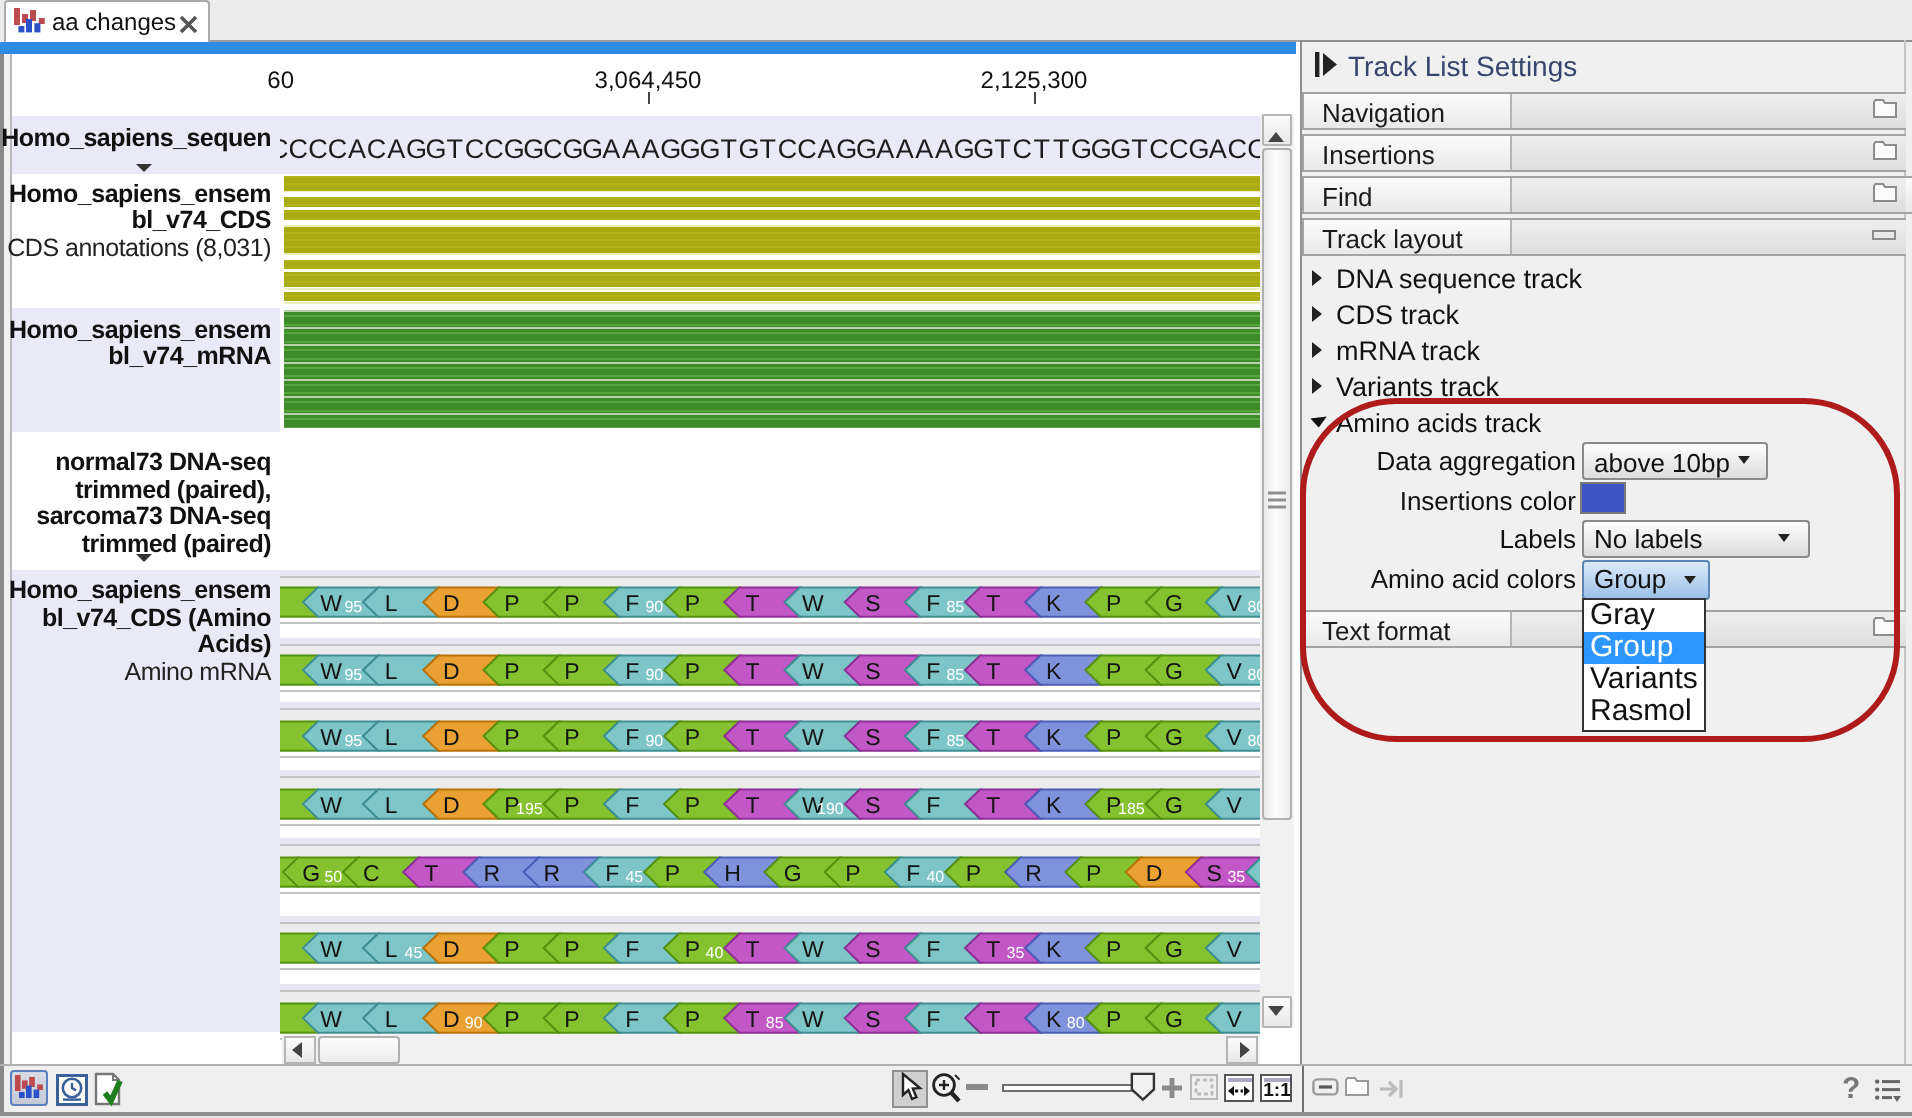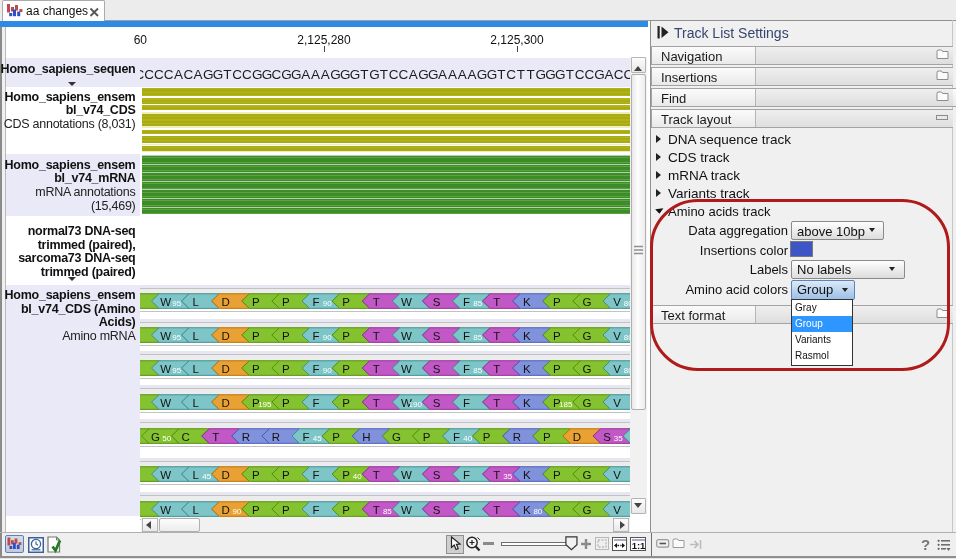--- a/index.html
+++ b/index.html
@@ -29,34 +29,34 @@
 <svg class="abs" style="left:88.5px;top:6.5px;" width="11" height="11">
     <path d="M1.5 1.5 L9 9 M9 1.5 L1.5 9" stroke="#555" stroke-width="1.8"></path>
   </svg>
 <div class="abs" style="left:0;top:21px;width:648px;height:5.5px;background:#2E8BE4;"></div>
 <div class="abs" style="left:0;top:26.5px;width:2px;height:530px;background:#8a8a8a;"></div>
 <div class="abs" style="left:2px;top:26.5px;width:4px;height:505px;background:#F0F0F0;border-right:1px solid #B9B9B9;box-sizing:border-box;"></div>
 <div class="abs" style="left:6px;top:58px;width:624px;height:29px;background:#E9E9F7;"></div>
 <div class="abs" style="left:6px;top:154px;width:134px;height:62px;background:#E9E9F7;"></div>
 <div class="abs" style="left:6px;top:285px;width:134px;height:231px;background:#E9E9F7;"></div>
 <div class="rlab" style="left:129px;top:33px;width:18px;">60</div>
-<div class="rlab" style="left:269px;top:33px;width:110px;text-align:center;">2,125,280</div>
+<div class="rlab" style="left:269px;top:33px;width:110px;text-align:center;">3,064,450</div>
 <div class="rlab" style="left:462px;top:33px;width:110px;text-align:center;">2,125,300</div>
 <div class="abs" style="left:323.5px;top:46px;width:1.4px;height:6px;background:#444;"></div>
 <div class="abs" style="left:516.5px;top:46px;width:1.4px;height:6px;background:#444;"></div>
 <div class="abs" style="left:140px;top:58px;width:490px;height:29px;overflow:hidden;">
     <div style="position:absolute;left:-5.5px;top:8.5px;font-size:13.5px;color:#1c1c1c;white-space:nowrap;"><span style="display:inline-block;width:9.79px;text-align:center;">C</span><span style="display:inline-block;width:9.79px;text-align:center;">C</span><span style="display:inline-block;width:9.79px;text-align:center;">C</span><span style="display:inline-block;width:9.79px;text-align:center;">C</span><span style="display:inline-block;width:9.79px;text-align:center;">A</span><span style="display:inline-block;width:9.79px;text-align:center;">C</span><span style="display:inline-block;width:9.79px;text-align:center;">A</span><span style="display:inline-block;width:9.79px;text-align:center;">G</span><span style="display:inline-block;width:9.79px;text-align:center;">G</span><span style="display:inline-block;width:9.79px;text-align:center;">T</span><span style="display:inline-block;width:9.79px;text-align:center;">C</span><span style="display:inline-block;width:9.79px;text-align:center;">C</span><span style="display:inline-block;width:9.79px;text-align:center;">G</span><span style="display:inline-block;width:9.79px;text-align:center;">G</span><span style="display:inline-block;width:9.79px;text-align:center;">C</span><span style="display:inline-block;width:9.79px;text-align:center;">G</span><span style="display:inline-block;width:9.79px;text-align:center;">G</span><span style="display:inline-block;width:9.79px;text-align:center;">A</span><span style="display:inline-block;width:9.79px;text-align:center;">A</span><span style="display:inline-block;width:9.79px;text-align:center;">A</span><span style="display:inline-block;width:9.79px;text-align:center;">G</span><span style="display:inline-block;width:9.79px;text-align:center;">G</span><span style="display:inline-block;width:9.79px;text-align:center;">G</span><span style="display:inline-block;width:9.79px;text-align:center;">T</span><span style="display:inline-block;width:9.79px;text-align:center;">G</span><span style="display:inline-block;width:9.79px;text-align:center;">T</span><span style="display:inline-block;width:9.79px;text-align:center;">C</span><span style="display:inline-block;width:9.79px;text-align:center;">C</span><span style="display:inline-block;width:9.79px;text-align:center;">A</span><span style="display:inline-block;width:9.79px;text-align:center;">G</span><span style="display:inline-block;width:9.79px;text-align:center;">G</span><span style="display:inline-block;width:9.79px;text-align:center;">A</span><span style="display:inline-block;width:9.79px;text-align:center;">A</span><span style="display:inline-block;width:9.79px;text-align:center;">A</span><span style="display:inline-block;width:9.79px;text-align:center;">A</span><span style="display:inline-block;width:9.79px;text-align:center;">G</span><span style="display:inline-block;width:9.79px;text-align:center;">G</span><span style="display:inline-block;width:9.79px;text-align:center;">T</span><span style="display:inline-block;width:9.79px;text-align:center;">C</span><span style="display:inline-block;width:9.79px;text-align:center;">T</span><span style="display:inline-block;width:9.79px;text-align:center;">T</span><span style="display:inline-block;width:9.79px;text-align:center;">G</span><span style="display:inline-block;width:9.79px;text-align:center;">G</span><span style="display:inline-block;width:9.79px;text-align:center;">G</span><span style="display:inline-block;width:9.79px;text-align:center;">T</span><span style="display:inline-block;width:9.79px;text-align:center;">C</span><span style="display:inline-block;width:9.79px;text-align:center;">C</span><span style="display:inline-block;width:9.79px;text-align:center;">G</span><span style="display:inline-block;width:9.79px;text-align:center;">A</span><span style="display:inline-block;width:9.79px;text-align:center;">C</span><span style="display:inline-block;width:9.79px;text-align:center;">C</span></div>
   </div>
 <div class="lab" style="top:63px;font-weight:bold;">Homo_sapiens_sequen</div>
 <div class="tri" style="left:68px;top:81.5px;border-left:4.5px solid transparent;border-right:4.5px solid transparent;border-top:4.5px solid #333;"></div>
 <div class="abs" style="left:142px;top:88px;width:488px;height:64.8px;background-image:repeating-linear-gradient(180deg,rgba(200,200,30,0.30) 0 1px,rgba(0,0,0,0) 1px 3.5px),linear-gradient(180deg,#A9AB15 0.0px 7.5px,rgba(0,0,0,0) 7.5px 10.3px,#A9AB15 10.3px 15.7px,rgba(0,0,0,0) 15.7px 16.8px,#A9AB15 16.8px 22.2px,rgba(0,0,0,0) 22.2px 25.7px,#A9AB15 25.7px 38.4px,rgba(0,0,0,0) 38.4px 41.9px,#A9AB15 41.9px 46.5px,rgba(0,0,0,0) 46.5px 48.1px,#A9AB15 48.1px 55.4px,rgba(0,0,0,0) 55.4px 58.1px,#A9AB15 58.1px 62.7px,rgba(0,0,0,0) 62.7px 64.8px);"></div>
 <div class="lab" style="top:90.5px;"><b>Homo_sapiens_ensem<br>bl_v74_CDS</b><br><span style="color:#222;">CDS annotations (8,031)</span></div>
 <div class="abs" style="left:142px;top:155px;width:488px;height:59px;background:#3D8C29;"></div>
 <div class="abs" style="left:142px;top:155px;width:488px;height:59px;background-image:repeating-linear-gradient(180deg,rgba(222,232,215,0.75) 0 1px,rgba(0,0,0,0) 1px 8.6px),repeating-linear-gradient(180deg,rgba(110,185,80,0.55) 2.5px 3.5px,rgba(0,0,0,0) 3.5px 6.8px);"></div>
-<div class="lab" style="top:158.5px;"><b>Homo_sapiens_ensem<br>bl_v74_mRNA</b><br><span style="color:#222;">mRNA annotations<br>(15,469)</span></div>
+<div class="lab" style="top:158.5px;"><b>Homo_sapiens_ensem<br>bl_v74_mRNA</b><br></div>
 <div class="lab" style="top:225px;font-weight:bold;">normal73 DNA-seq<br>trimmed (paired),<br>sarcoma73 DNA-seq<br>trimmed (paired)</div>
 <div class="tri" style="left:68px;top:277px;border-left:4.5px solid transparent;border-right:4.5px solid transparent;border-top:4.5px solid #333;"></div>
 <div class="lab" style="top:289px;"><b>Homo_sapiens_ensem<br>bl_v74_CDS (Amino<br>Acids)</b><br><span style="color:#222;">Amino mRNA</span></div>
 <div class="abs" style="left:140px;top:284.5px;width:490px;height:3px;background:#E7E7F4;"></div>
 <div class="abs" style="left:140px;top:287.5px;width:490px;height:1px;background:#C2C2C2;"></div>
 <div class="abs" style="left:140px;top:288.5px;width:490px;height:5.5px;background:#ECECEC;"></div>
 <div class="abs" style="left:140px;top:311.0px;width:490px;height:1px;background:#C2C2C2;"></div>
 <svg style="position:absolute;left:140px;top:293.0px;" width="490" height="17" font-family="Liberation Sans, sans-serif">
     <rect x="-2" y="0.75" width="21.00" height="14.60" fill="#84C32F" stroke="#55910F" stroke-width="1"></rect>
     <polygon points="19.00,0.75 49.10,0.75 41.60,8.05 49.10,15.35 19.00,15.35 11.50,8.05" fill="#7EC5C7" stroke="#3E8F94" stroke-width="1"></polygon>
@@ -432,21 +432,21 @@
     <span class="ct">Group</span>
     <span class="carr" style="right:6px;top:7px;"></span>
   </div>
 <div class="bar" style="top:305px;">
     <div class="seg"></div>
     <div class="t">Text format</div>
   </div>
 <svg class="abs" style="left:936px;top:308px;" width="13" height="11">
     <path d="M1 3.5 L1 9.5 L12 9.5 L12 2.5 L6.5 2.5 L5.5 1 L1.8 1 L1 2 Z" fill="#FBFBFB" stroke="#8C8C8C" stroke-width="1"></path>
   </svg>
-<div class="abs" style="left:791px;top:298.5px;width:60px;height:65px;background:#fff;border:1px solid #333;font-size:10px;color:#111;">
+<div class="abs" style="left:791px;top:298.5px;width:60px;height:65px;background:#fff;border:1px solid #333;font-size:15px;color:#111;">
     <div style="padding:0 3px;height:16px;line-height:16px;">Gray</div>
     <div style="height:16px;line-height:16px;background:#2E97FF;color:#fff;padding:0 3px;">Group</div>
     <div style="padding:0 3px;height:16px;line-height:16px;">Variants</div>
     <div style="padding:0 3px;height:16px;line-height:16px;">Rasmol</div>
   </div>
 <div class="abs" style="left:650px;top:199px;width:300px;height:172px;border:3px solid #AF1A1A;border-radius:48px;box-sizing:border-box;"></div>
 <div class="abs" style="left:0;top:532px;width:956px;height:1px;background:#B0B0B0;"></div>
 <div class="abs" style="left:2px;top:533px;width:954px;height:23px;background:#EFEFEF;"></div>
 <div class="abs" style="left:0;top:556px;width:956px;height:1.5px;background:#8F8F8F;"></div>
 <div class="abs" style="left:0;top:557.5px;width:956px;height:1.5px;background:#E4E4E4;"></div>

